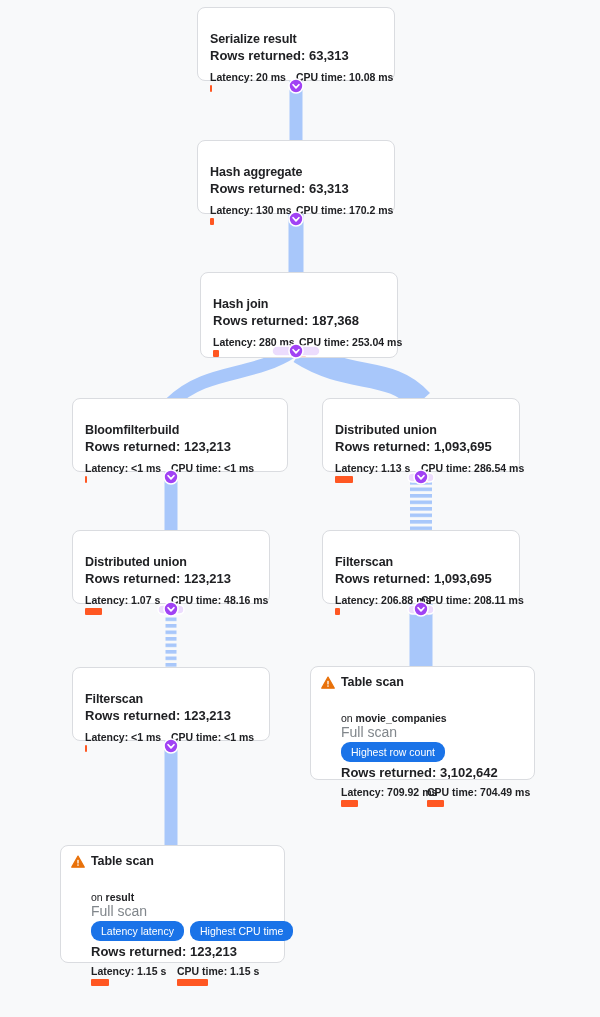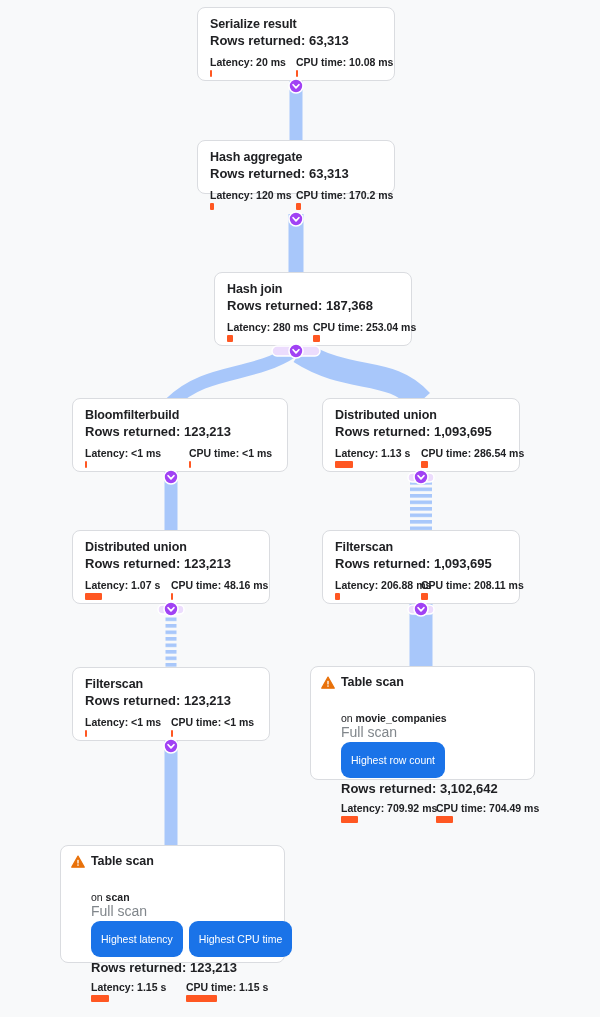--- a/index.html
+++ b/index.html
@@ -6,38 +6,38 @@
   .canvas{
     position:relative;width:600px;height:1017px;background:#f8f9fa;
     font-family:"Liberation Sans",sans-serif;overflow:hidden;
   }
   svg.layer{position:absolute;left:0;top:0;width:600px;height:1017px;}
   .edges{z-index:0;}
   .connectors{z-index:3;pointer-events:none;}
   .connectors use{pointer-events:auto;cursor:pointer;}
   .card{
     position:absolute;z-index:1;background:#ffffff;border:1px solid #dadce0;
-    border-radius:8px;box-sizing:border-box;padding:9px 12px;cursor:pointer;
+    border-radius:8px;box-sizing:border-box;padding:24px 12px;cursor:pointer;
   }
   .title{font-size:12.5px;font-weight:700;color:#202124;line-height:15px;white-space:nowrap;letter-spacing:-0.1px;}
   .rows-line{font-size:13px;font-weight:700;color:#202124;margin-top:3px;line-height:12px;white-space:nowrap;}
-  .metrics{display:flex;margin-top:9px;justify-content:space-between;}
+  .metrics{display:flex;margin-top:9px;}
   .metric{flex:none;width:86px;}
   .metric-label{font-size:10.5px;font-weight:700;color:#202124;line-height:12px;white-space:nowrap;}
   .bar{height:7px;background:#ff5722;margin-top:2px;border-radius:1px;}
   
   .tcard{padding:8px 12px 8px 10px;}
   .thead{display:flex;align-items:center;}
   .warn{flex:none;width:14px;height:13px;margin-right:6px;}
   .tbody{margin-left:20px;margin-top:22px;}
   .on-line{font-size:10.5px;color:#202124;margin-top:3px;line-height:12px;}
   .table-name{font-weight:700;}
   .full-scan{font-size:14px;color:#80868b;margin-top:2px;line-height:12px;}
   .badges{margin-top:4px;display:flex;gap:6px;}
-  .badge{background:#1a73e8;color:#ffffff;font-size:10.5px;line-height:12px;padding:12px 10px;border-radius:9px;white-space:nowrap;}
+  .badge{background:#1a73e8;color:#ffffff;font-size:10.5px;line-height:12px;padding:4px 10px;border-radius:9px;white-space:nowrap;}
   .tcard .rows-line{margin-top:5px;}
   .tcard .metrics{margin-top:7px;}
 </style>
 </head>
 <body>
 
 <div class="canvas">
 
   <svg class="layer edges">
     <defs>
@@ -64,36 +64,36 @@
           <div class="metric-label">Latency: 20 ms</div>
           <div class="bar" style="width: 2px;"></div>
         </div>
       <div class="metric">
           <div class="metric-label">CPU time: 10.08 ms</div>
           <div class="bar" style="width: 2px;"></div>
         </div>
     </div>
   </div>
 
-  <div class="card" style="left:197px;top:140px;width:198px;height:54px">
+  <div class="card" style="left:197px;top:140px;width:198px;height:74px">
     <div class="title">Hash aggregate</div>
     <div class="rows-line">Rows returned: 63,313</div>
     <div class="metrics">
       <div class="metric">
-          <div class="metric-label">Latency: 120 ms</div>
+          <div class="metric-label">Latency: 130 ms</div>
           <div class="bar" style="width: 4px;"></div>
         </div>
       <div class="metric">
           <div class="metric-label">CPU time: 170.2 ms</div>
           <div class="bar" style="width: 5px;"></div>
         </div>
     </div>
   </div>
 
-  <div class="card" style="left:214px;top:272px;width:198px;height:74px">
+  <div class="card" style="left:200px;top:272px;width:198px;height:86px">
     <div class="title">Hash join</div>
     <div class="rows-line">Rows returned: 187,368</div>
     <div class="metrics">
       <div class="metric">
           <div class="metric-label">Latency: 280 ms</div>
           <div class="bar" style="width: 6px;"></div>
         </div>
       <div class="metric">
           <div class="metric-label">CPU time: 253.04 ms</div>
           <div class="bar" style="width: 7px;"></div>
@@ -208,24 +208,24 @@
   <div class="card tcard" style="left:60px;top:845px;width:225px;height:118px">
     <div class="thead">
       <svg class="warn" viewBox="0 0 16 15">
         <path d="M8 1.2 L15.2 14 H0.8 Z" fill="#e8710a" stroke="#e8710a" stroke-width="1.4" stroke-linejoin="round"></path>
         <rect x="7.25" y="5.6" width="1.5" height="4.2" fill="#ffffff"></rect>
           <circle cx="8" cy="11.6" r="0.95" fill="#ffffff"></circle>
       </svg>
       <div class="title">Table scan</div>
     </div>
     <div class="tbody">
-      <div class="on-line"><span>on</span> <span class="table-name">scan</span></div>
+      <div class="on-line"><span>on</span> <span class="table-name">result</span></div>
       <div class="full-scan">Full scan</div>
       <div class="badges">
-        <span class="badge">Highest latency</span>
+        <span class="badge">Latency latency</span>
         <span class="badge">Highest CPU time</span>
       </div>
       <div class="rows-line">Rows returned: 123,213</div>
       <div class="metrics">
         <div class="metric">
             <div class="metric-label">Latency: 1.15 s</div>
             <div class="bar" style="width: 18px;"></div>
           </div>
         <div class="metric">
             <div class="metric-label">CPU time: 1.15 s</div>

